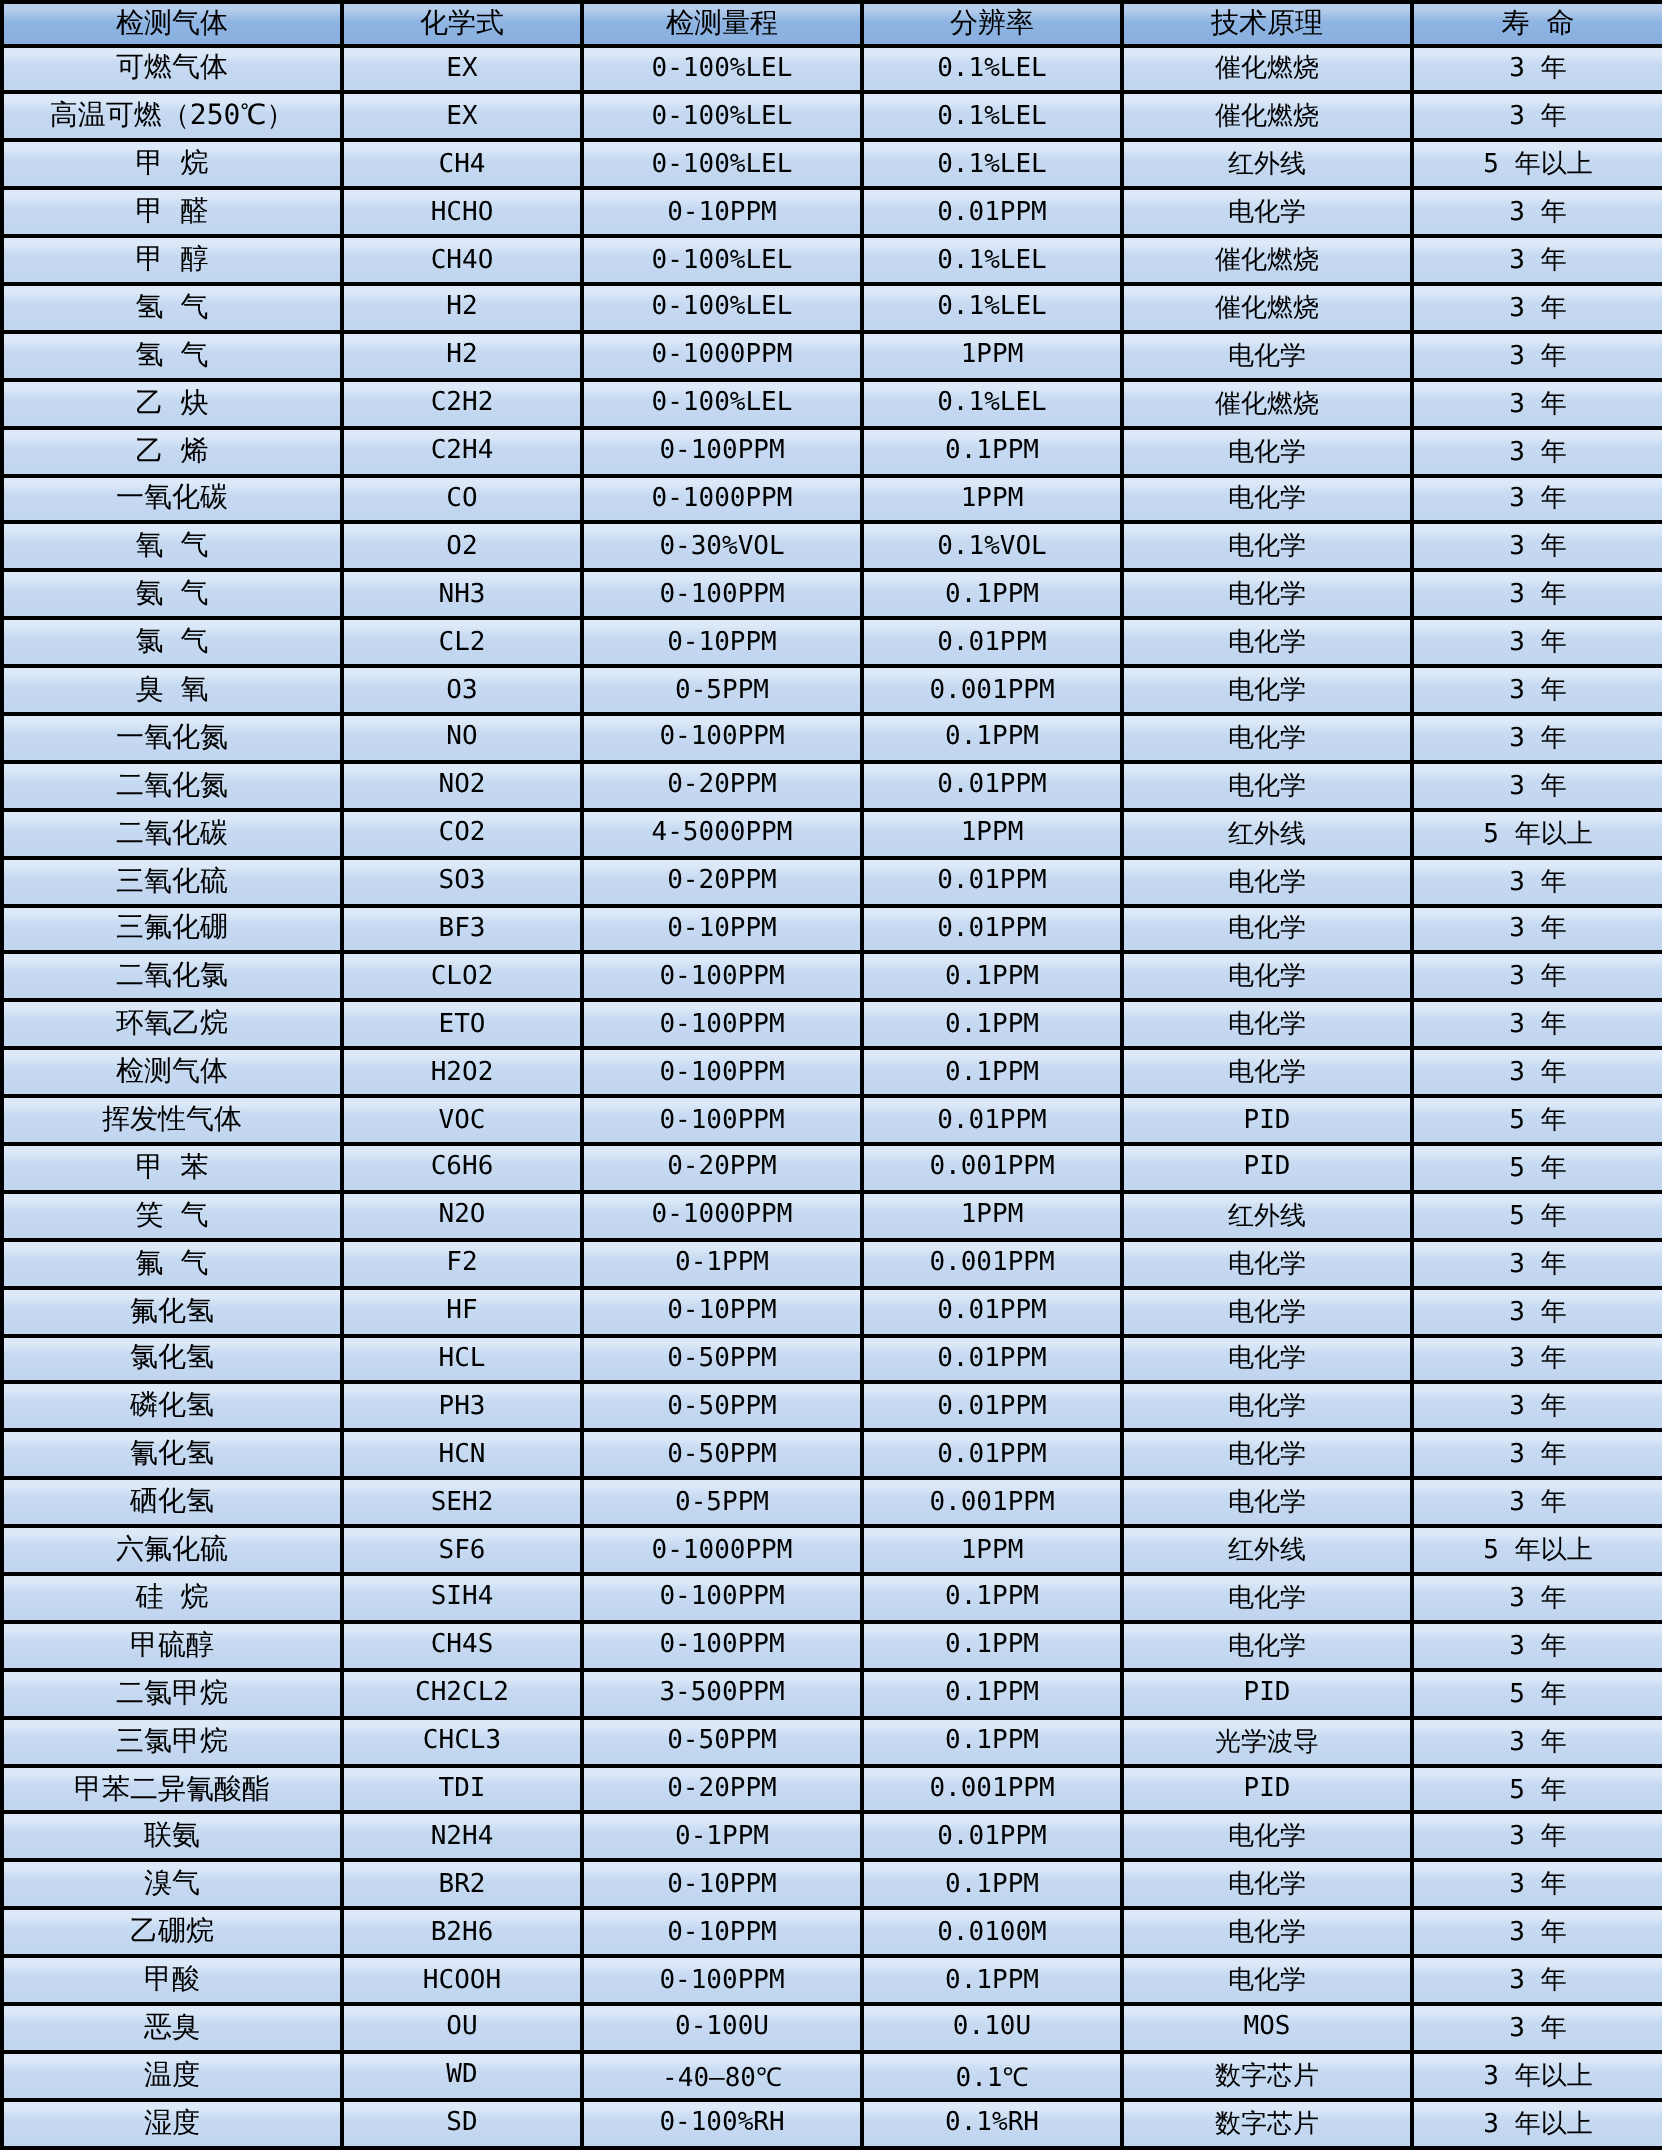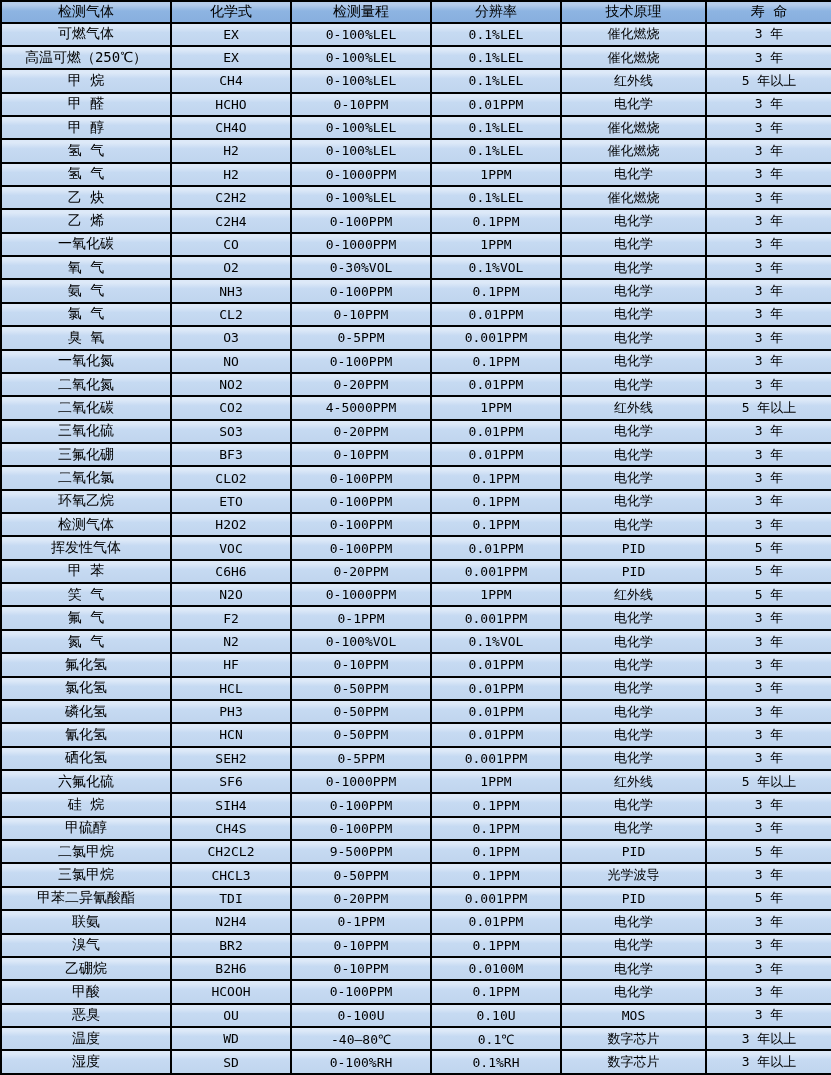--- a/index.html
+++ b/index.html
@@ -255,28 +255,20 @@
       </tr>
       <tr>
         <td>氟 气</td>
         <td>F2</td>
         <td>0-1PPM</td>
         <td>0.001PPM</td>
         <td>电化学</td>
         <td>3 年</td>
       </tr>
       <tr>
-        <td>氮 气</td>
-        <td>N2</td>
-        <td>0-100%VOL</td>
-        <td>0.1%VOL</td>
-        <td>电化学</td>
-        <td>3 年</td>
-      </tr>
-      <tr>
         <td>氟化氢</td>
         <td>HF</td>
         <td>0-10PPM</td>
         <td>0.01PPM</td>
         <td>电化学</td>
         <td>3 年</td>
       </tr>
       <tr>
         <td>氯化氢</td>
         <td>HCL</td>
@@ -329,21 +321,21 @@
         <td>甲硫醇</td>
         <td>CH4S</td>
         <td>0-100PPM</td>
         <td>0.1PPM</td>
         <td>电化学</td>
         <td>3 年</td>
       </tr>
       <tr>
         <td>二氯甲烷</td>
         <td>CH2CL2</td>
-        <td>9-500PPM</td>
+        <td>3-500PPM</td>
         <td>0.1PPM</td>
         <td>PID</td>
         <td>5 年</td>
       </tr>
       <tr>
         <td>三氯甲烷</td>
         <td>CHCL3</td>
         <td>0-50PPM</td>
         <td>0.1PPM</td>
         <td>光学波导</td>

